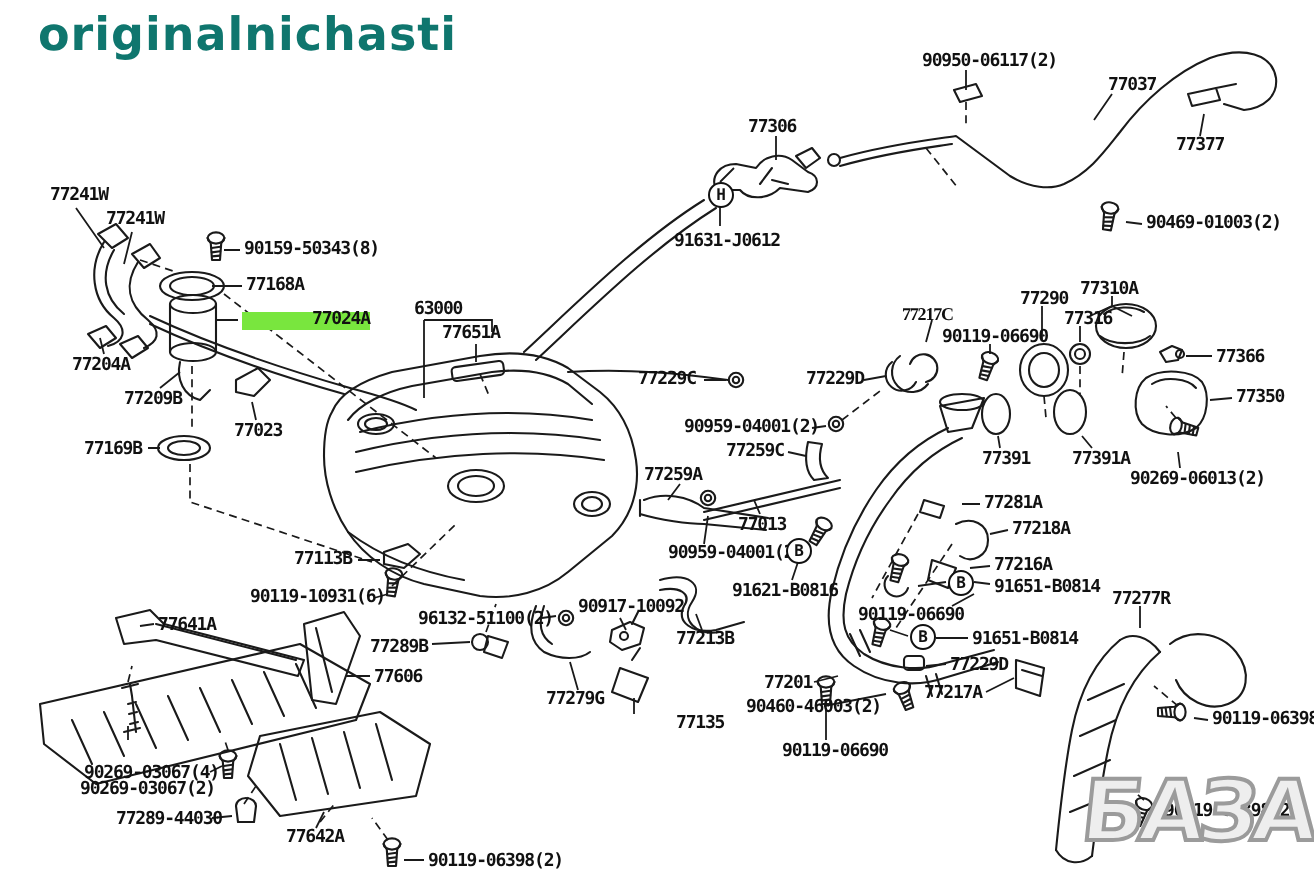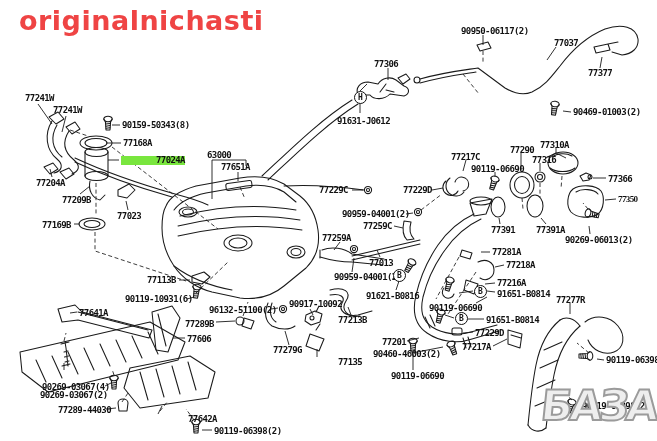--- a/index.html
+++ b/index.html
@@ -8,21 +8,21 @@
   #art{position:absolute;left:0;top:0;}
   .ln{stroke:#1a1a1a;fill:none;stroke-width:1.05;stroke-linecap:round;stroke-linejoin:round;}
   .ld{stroke:#1a1a1a;fill:none;stroke-width:.9;}
   .dsh{stroke:#1a1a1a;fill:none;stroke-width:.85;stroke-dasharray:4 2.6;}
   .plbl{position:absolute;font-family:"DejaVu Sans Mono",monospace;font-weight:bold;
         font-size:9px;letter-spacing:-.6px;color:#111;white-space:nowrap;line-height:1;z-index:3;}
   .ccall{position:absolute;width:11px;height:11px;border:1.3px solid #111;border-radius:50%;
          font:bold 8px "DejaVu Sans Mono",monospace;color:#111;text-align:center;line-height:11px;
          background:#fff;z-index:3;}
   .wm-top{position:absolute;left:19px;top:5px;font-family:"DejaVu Sans",sans-serif;font-weight:bold;
-          font-size:27px;color:#ef4444;letter-spacing:.5px;z-index:1;}
+          font-size:23px;color:#0f766e;letter-spacing:.5px;z-index:1;}
   .wm-bottom{position:absolute;left:541px;top:381px;font-family:"DejaVu Sans",sans-serif;
           font-weight:bold;font-size:42px;color:#eeeeee;-webkit-text-stroke:2px #9b9b9b;
           letter-spacing:-3px;transform:skewX(-6deg);z-index:4;}
 </style>
 </head>
 <body>
 
 <div id="canvas">
 
   <div class="wm-top">originalnichasti</div>
@@ -213,27 +213,27 @@
       <div class="plbl" style="left: 117px; top: 212px;">77023</div>
       <div class="plbl" style="left: 42px; top: 221px;">77169B</div>
       <div class="plbl" style="left: 207px; top: 151px;">63000</div>
       <div class="plbl" style="left: 221px; top: 163px;">77651A</div>
       <div class="plbl" style="left: 374px; top: 60px;">77306</div>
       <div class="plbl" style="left: 337px; top: 117px;">91631-J0612</div>
       <div class="plbl" style="left: 461px; top: 27px;">90950-06117(2)</div>
       <div class="plbl" style="left: 554px; top: 39px;">77037</div>
       <div class="plbl" style="left: 588px; top: 69px;">77377</div>
       <div class="plbl" style="left: 573px; top: 108px;">90469-01003(2)</div>
-      <div class="plbl" style="left: 451px; top: 153px;">77217C</div>
+      <div class="plbl" style="left: 451px; top: 153px; font-family: Liberation Serif, serif;">77217C</div>
       <div class="plbl" style="left: 471px; top: 165px;">90119-06690</div>
       <div class="plbl" style="left: 510px; top: 146px;">77290</div>
       <div class="plbl" style="left: 540px; top: 141px;">77310A</div>
       <div class="plbl" style="left: 532px; top: 156px;">77316</div>
       <div class="plbl" style="left: 608px; top: 175px;">77366</div>
-      <div class="plbl" style="left: 618px; top: 195px; font-family: Liberation Serif, serif;">77350</div>
+      <div class="plbl" style="left: 618px; top: 195px;">77350</div>
       <div class="plbl" style="left: 491px; top: 226px;">77391</div>
       <div class="plbl" style="left: 536px; top: 226px;">77391A</div>
       <div class="plbl" style="left: 565px; top: 236px;">90269-06013(2)</div>
       <div class="plbl" style="left: 319px; top: 186px;">77229C</div>
       <div class="plbl" style="left: 403px; top: 186px;">77229D</div>
       <div class="plbl" style="left: 342px; top: 210px;">90959-04001(2)</div>
       <div class="plbl" style="left: 363px; top: 222px;">77259C</div>
       <div class="plbl" style="left: 322px; top: 234px;">77259A</div>
       <div class="plbl" style="left: 369px; top: 259px;">77013</div>
       <div class="plbl" style="left: 334px; top: 273px;">90959-04001(2)</div>
@@ -243,21 +243,21 @@
       <div class="plbl" style="left: 209px; top: 306px;">96132-51100(2)</div>
       <div class="plbl" style="left: 289px; top: 300px;">90917-10092</div>
       <div class="plbl" style="left: 185px; top: 320px;">77289B</div>
       <div class="plbl" style="left: 187px; top: 335px;">77606</div>
       <div class="plbl" style="left: 273px; top: 346px;">77279G</div>
       <div class="plbl" style="left: 303px; top: 358px; margin-left: 35px;">77135</div>
       <div class="plbl" style="left: 79px; top: 309px;">77641A</div>
       <div class="plbl" style="left: 40px; top: 391px;">90269-03067(2)</div>
       <div class="plbl" style="left: 42px; top: 383px;">90269-03067(4)</div>
       <div class="plbl" style="left: 58px; top: 406px; text-align: right;">77289-44030</div>
-      <div class="plbl" style="left: 143px; top: 415px; margin-left: 45px;">77642A</div>
+      <div class="plbl" style="left: 143px; top: 415px;">77642A</div>
       <div class="plbl" style="left: 214px; top: 427px;">90119-06398(2)</div>
       <div class="plbl" style="left: 338px; top: 316px;">77213B</div>
       <div class="plbl" style="left: 382px; top: 338px;">77201</div>
       <div class="plbl" style="left: 350px; top: 350px; padding-left: 23px;">90460-46003(2)</div>
       <div class="plbl" style="left: 391px; top: 372px;">90119-06690</div>
       <div class="plbl" style="left: 429px; top: 304px;">90119-06690</div>
       <div class="plbl" style="left: 462px; top: 343px;">77217A</div>
       <div class="plbl" style="left: 497px; top: 290px;">91651-B0814</div>
       <div class="plbl" style="left: 486px; top: 316px;">91651-B0814</div>
       <div class="plbl" style="left: 475px; top: 329px;">77229D</div>

